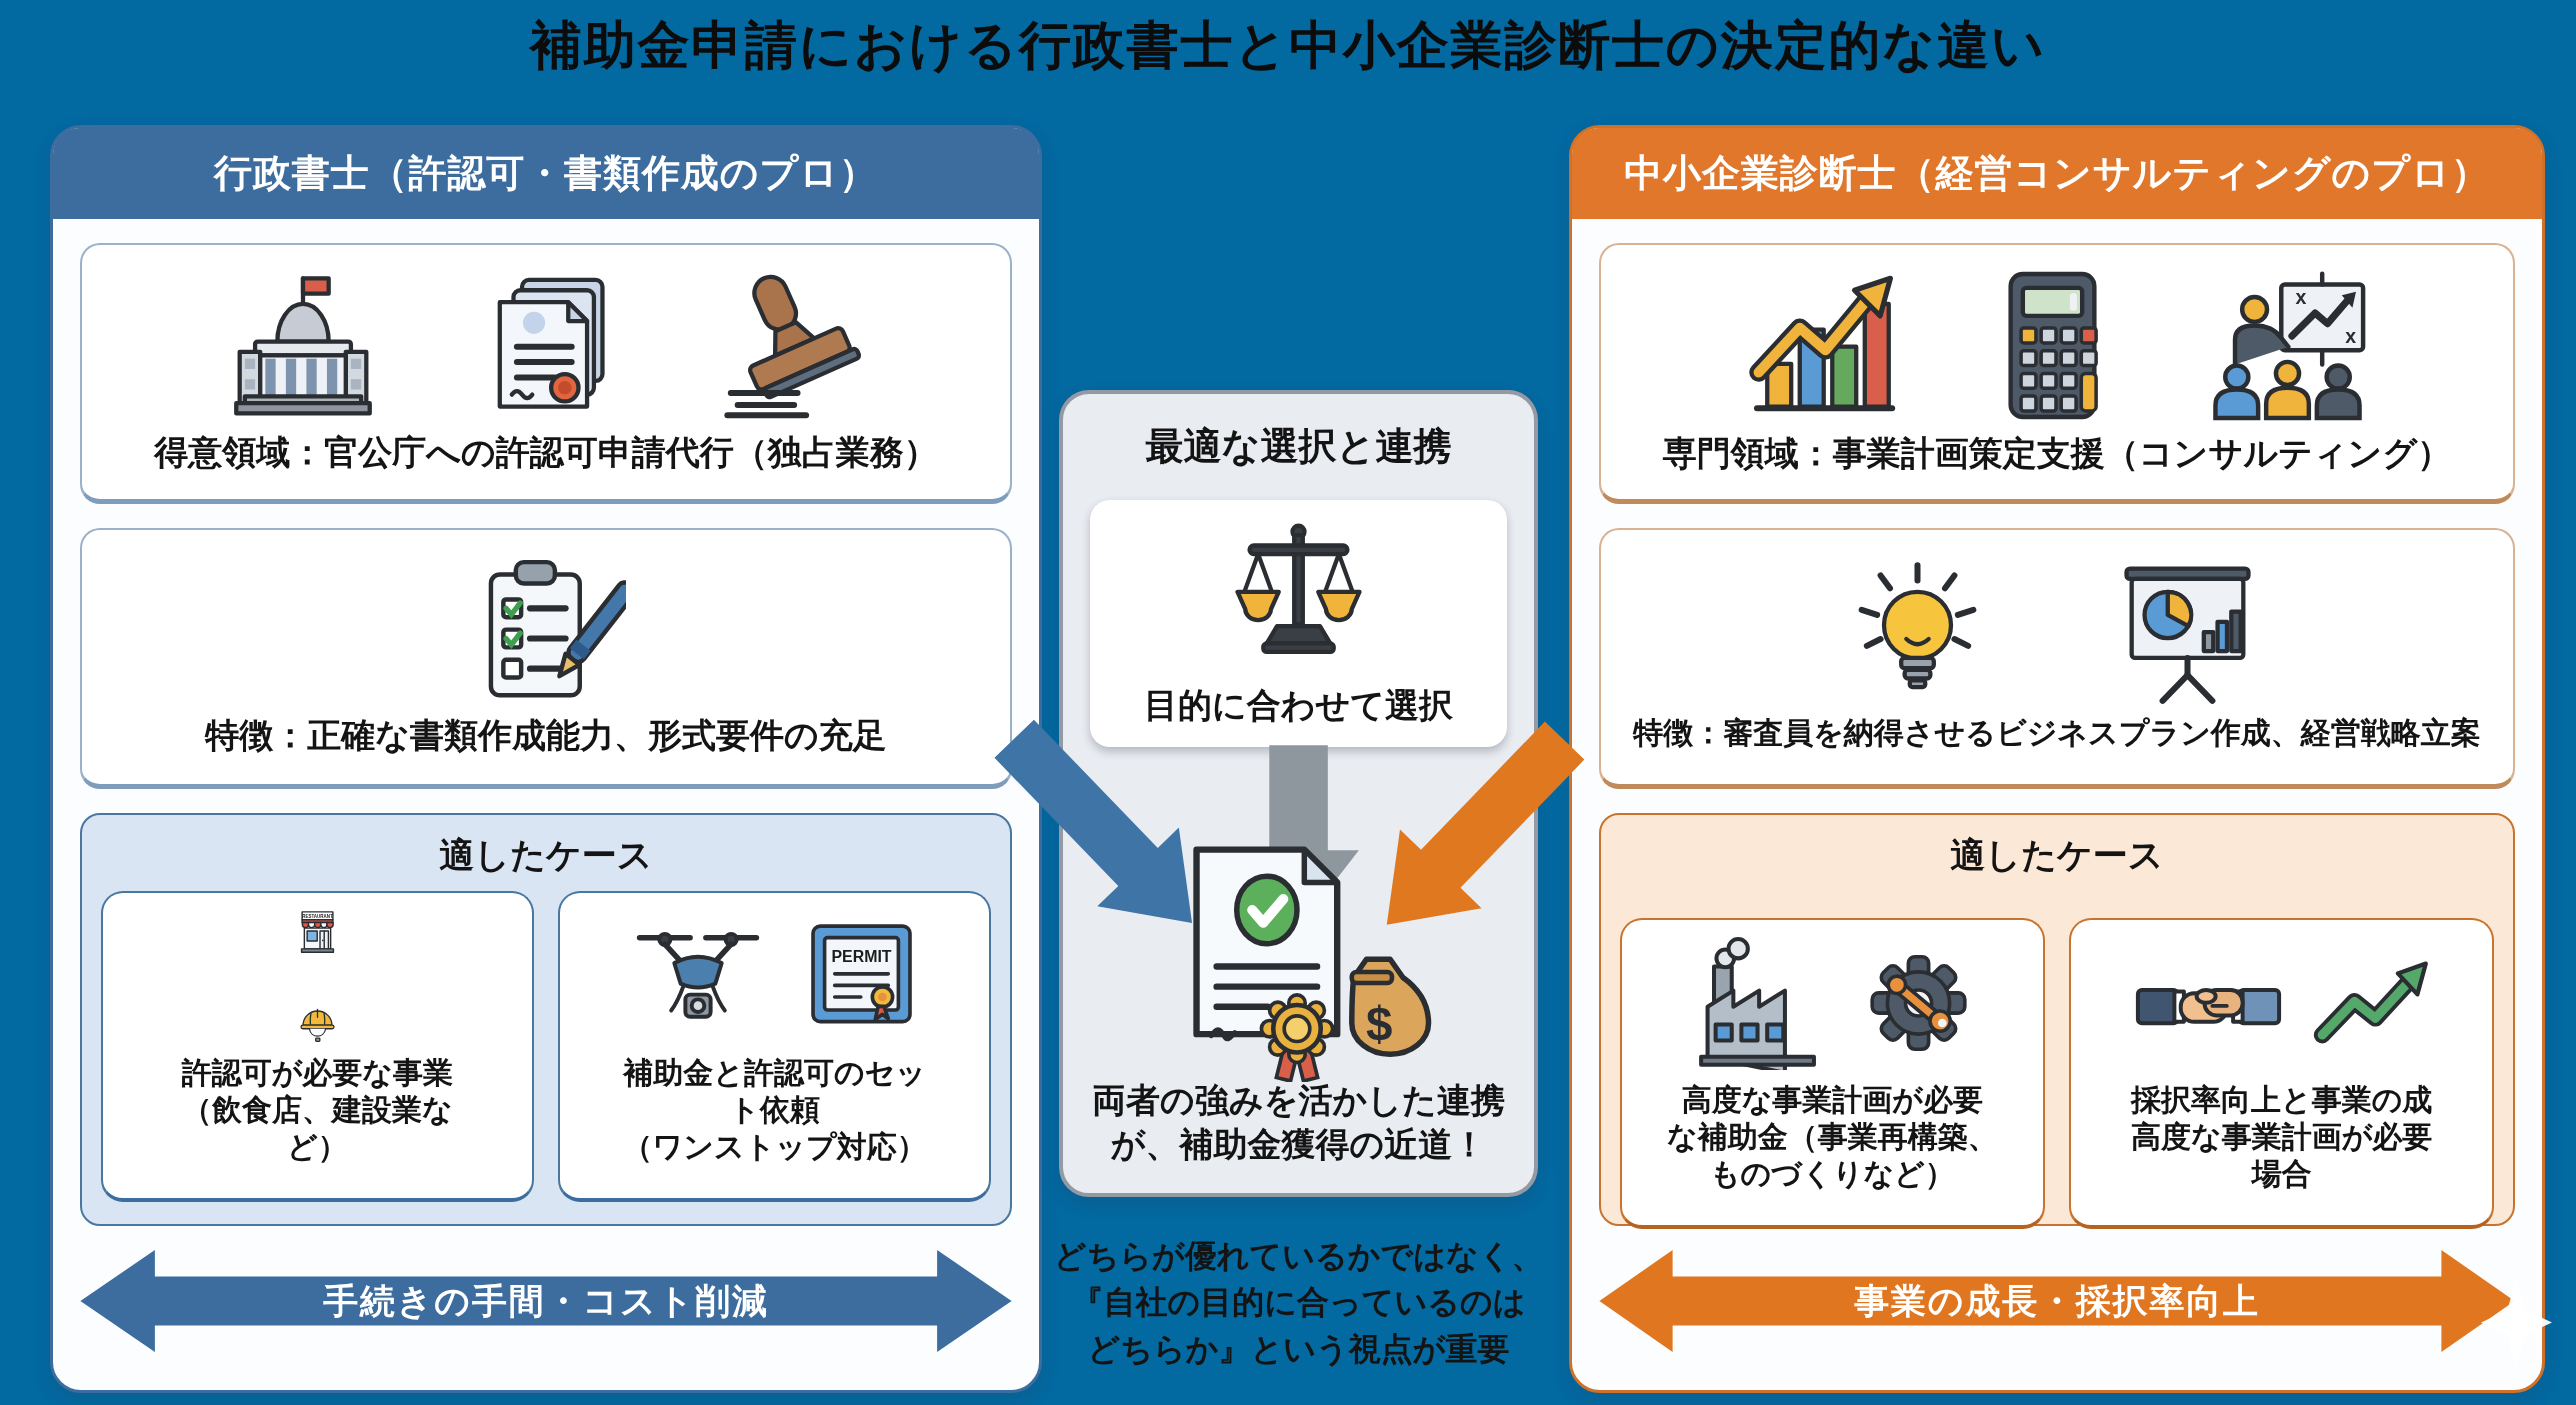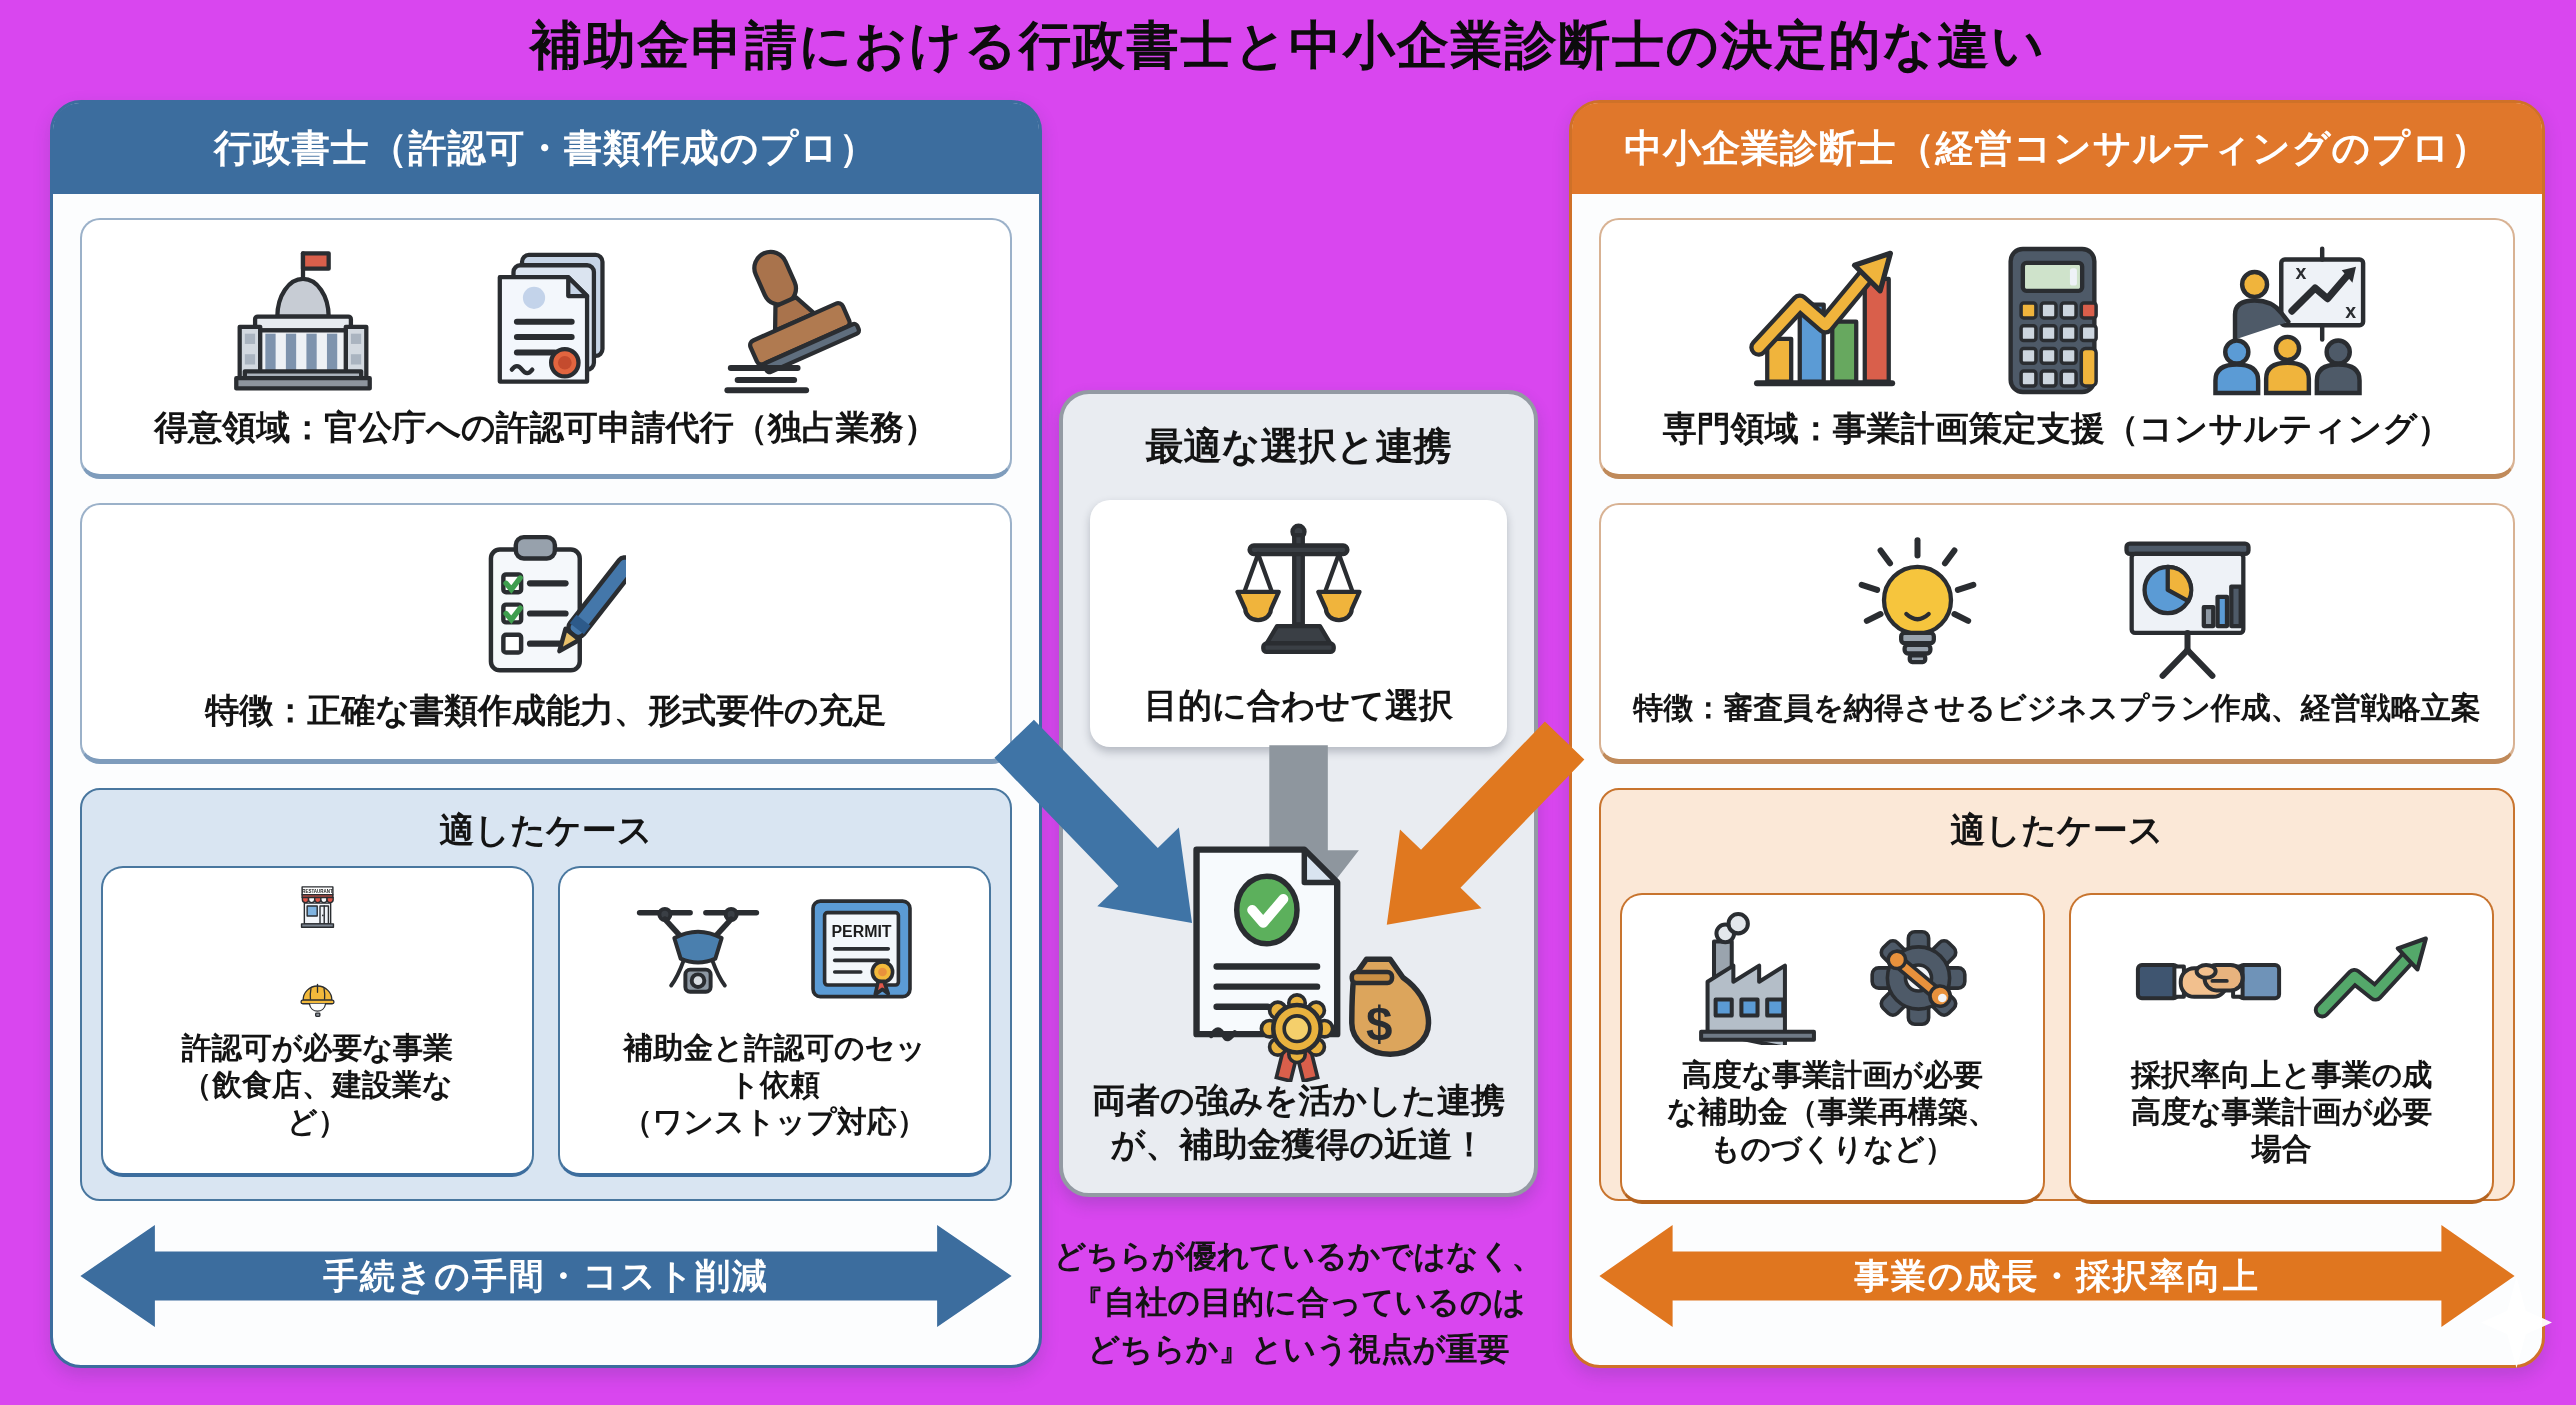--- a/index.html
+++ b/index.html
@@ -1,21 +1,21 @@
 <!DOCTYPE html>
 <html style="font-size:14.6px"><head>
 <meta charset="utf-8">
 <style>
   html,body{margin:0;padding:0;background:#e7eaee;}
-  .canvas{position:relative;width:2576px;height:1405px;background:#d946ef;overflow:hidden;
+  .canvas{position:relative;width:2576px;height:1405px;background:#0369a1;overflow:hidden;
           font-family:"Liberation Sans",sans-serif;color:#141414;}
   .title{position:absolute;top:11px;left:0;width:100%;text-align:center;
          font-size:52px;font-weight:bold;color:#0c0c0c;letter-spacing:1.8px;}
   
-  .panel{position:absolute;top:100px;height:1262px;border-radius:31px;background:#fcfdfe;
+  .panel{position:absolute;top:125px;height:1262px;border-radius:31px;background:#fcfdfe;
          box-shadow:0 7.3px 16.5px rgba(40,60,90,.18);}
   .panel-left{left:50px;width:986px;border:3.7px solid #3c6d9e;}
   .panel-right{left:1569px;width:970px;border:3.7px solid #cf7128;}
   .panel-header{height:91px;display:flex;align-items:center;justify-content:center;
                 color:#fff;font-size:38px;font-weight:bold;border-radius:26.5px 26.5px 0 0;letter-spacing:0.9px;}
   .panel-left  .panel-header{background:#3c6d9e;}
   .panel-right .panel-header{background:#e0772b;}
   .panel-body{padding:24px 27.4px 0;display:flex;flex-direction:column;gap:24px;}
   .info-box{background:#ffffff;border-radius:20px;height:261px;box-sizing:border-box;
             display:flex;flex-direction:column;align-items:center;justify-content:center;

